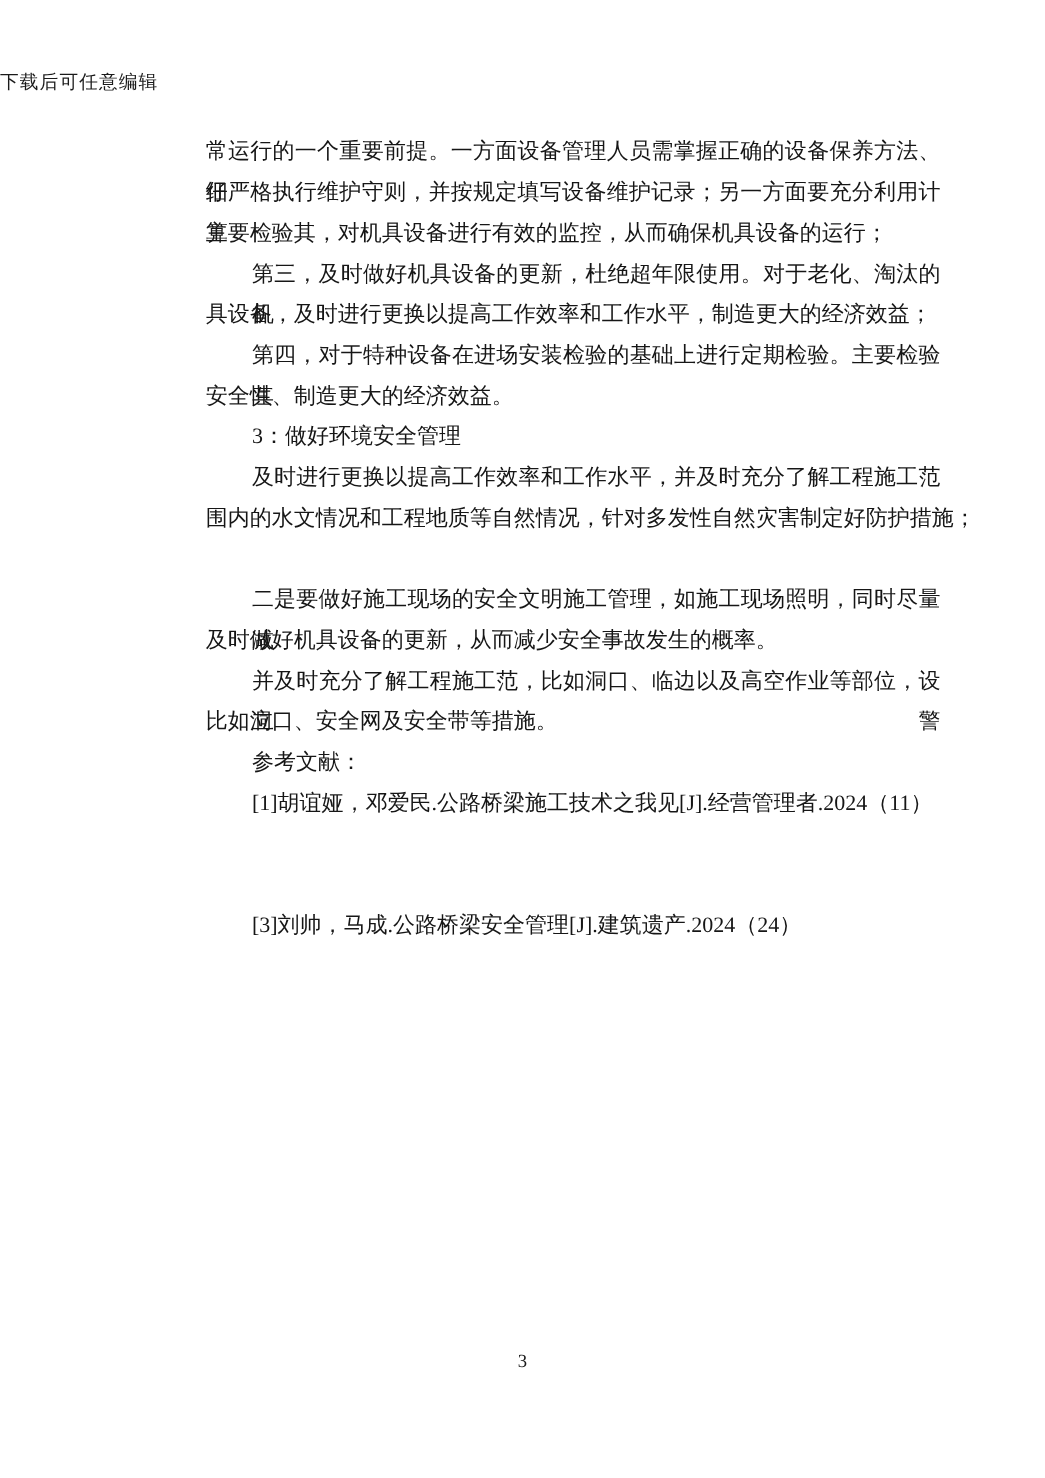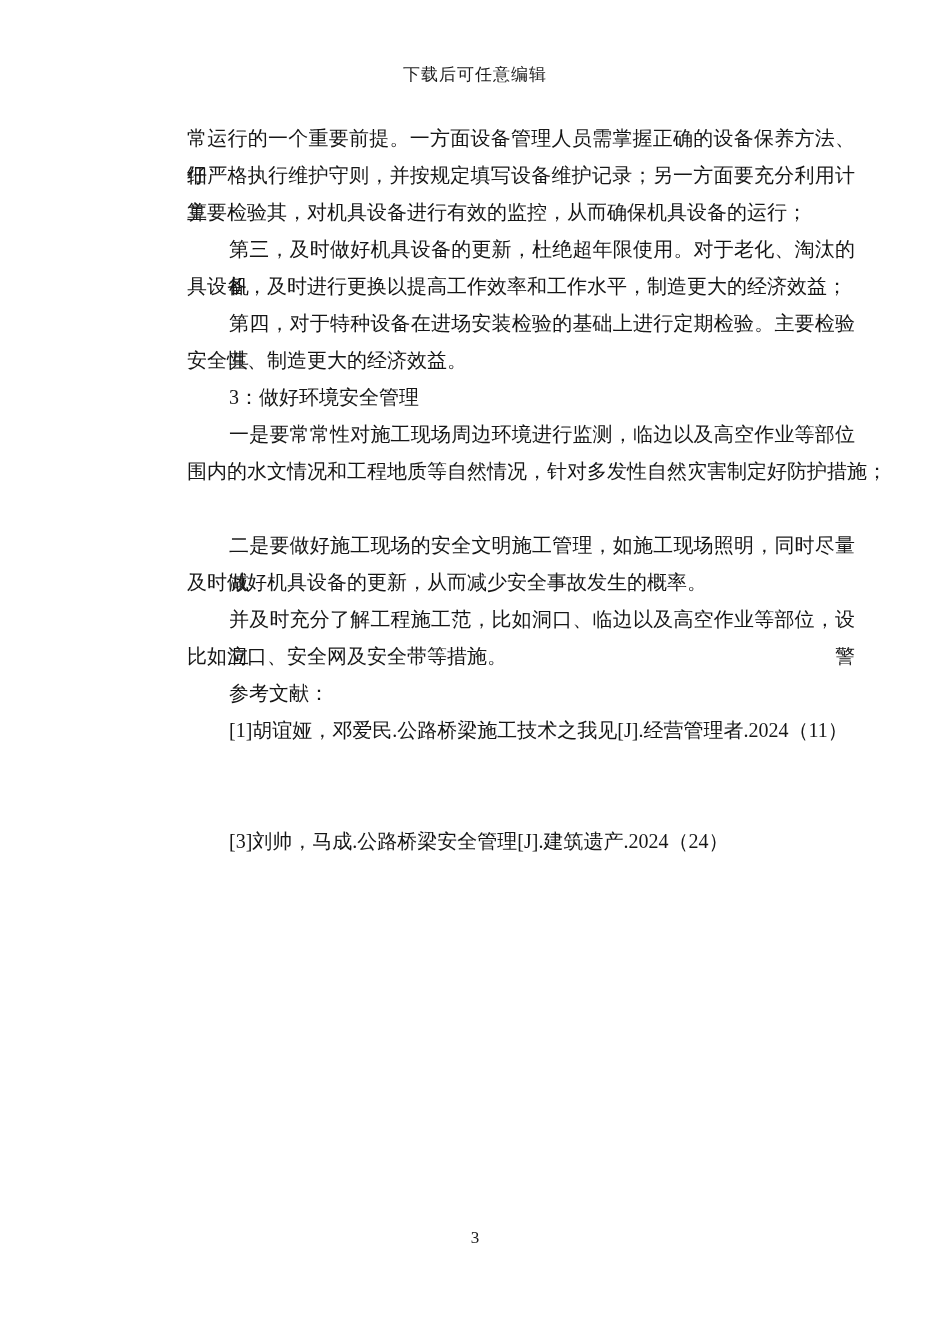--- a/index.html
+++ b/index.html
@@ -10,21 +10,21 @@
     position: relative;
     font-family: "Liberation Serif", "DejaVu Serif", serif;
     color: #1a1a1a;
     overflow: hidden;
   }
   .doc-header {
     position: absolute;
     top: 64px;
     left: 0;
     width: 950px;
-    text-align: center;
+    text-align: left;
     font-size: 17px;
     line-height: 22px;
     color: #1a1a1a;
     letter-spacing: 1px;
   }
   .doc-body {
     position: absolute;
     top: 120px;
     left: 143px;
     width: 668px;
@@ -63,21 +63,21 @@
 
 <div class="doc-body">
     <div class="line justify">常运行的一个重要前提。一方面设备管理人员需掌握正确的设备保养方法、仔</div>
     <div class="line justify">细严格执行维护守则，并按规定填写设备维护记录；另一方面要充分利用计算</div>
     <div class="line">主要检验其，对机具设备进行有效的监控，从而确保机具设备的运行；</div>
     <div class="line justify indent">第三，及时做好机具设备的更新，杜绝超年限使用。对于老化、淘汰的机</div>
     <div class="line">具设备，及时进行更换以提高工作效率和工作水平，制造更大的经济效益；</div>
     <div class="line justify indent">第四，对于特种设备在进场安装检验的基础上进行定期检验。主要检验其</div>
     <div class="line">安全性、制造更大的经济效益。</div>
     <div class="line indent">3：做好环境安全管理</div>
-    <div class="line justify indent">一是要常常性对施工现场周边环境进行监测，临边以及高空作业等部位</div>
+    <div class="line justify indent">及时进行更换以提高工作效率和工作水平，并及时充分了解工程施工范</div>
     <div class="line">围内的水文情况和工程地质等自然情况，针对多发性自然灾害制定好防护措施；</div>
     <div class="line blank"></div>
     <div class="line justify indent">二是要做好施工现场的安全文明施工管理，如施工现场照明，同时尽量减</div>
     <div class="line">及时做好机具设备的更新，从而减少安全事故发生的概率。</div>
     <div class="line justify indent">并及时充分了解工程施工范，比如洞口、临边以及高空作业等部位，设立警</div>
     <div class="line">比如洞口、安全网及安全带等措施。</div>
     <div class="line indent">参考文献：</div>
     <div class="line indent">[1]胡谊娅，邓爱民.公路桥梁施工技术之我见[J].经营管理者.2024（11）</div>
     <div class="line blank"></div>
     <div class="line blank"></div>

